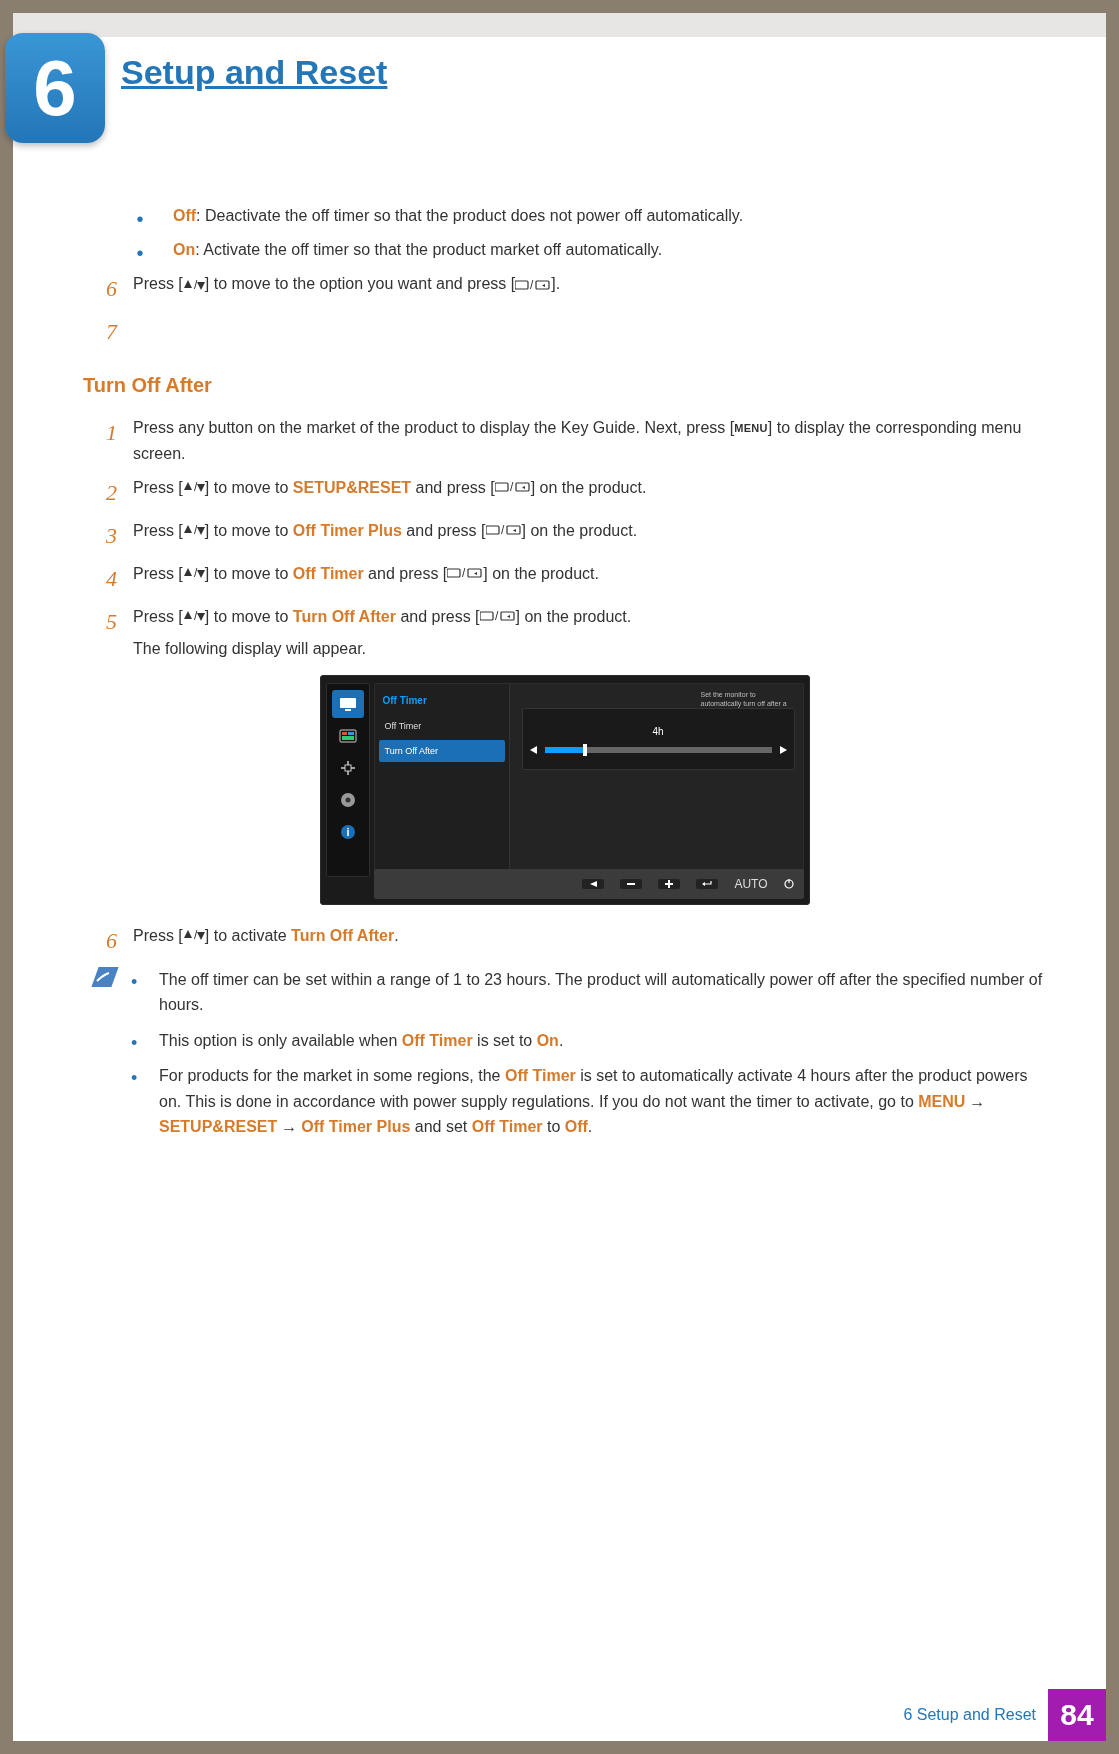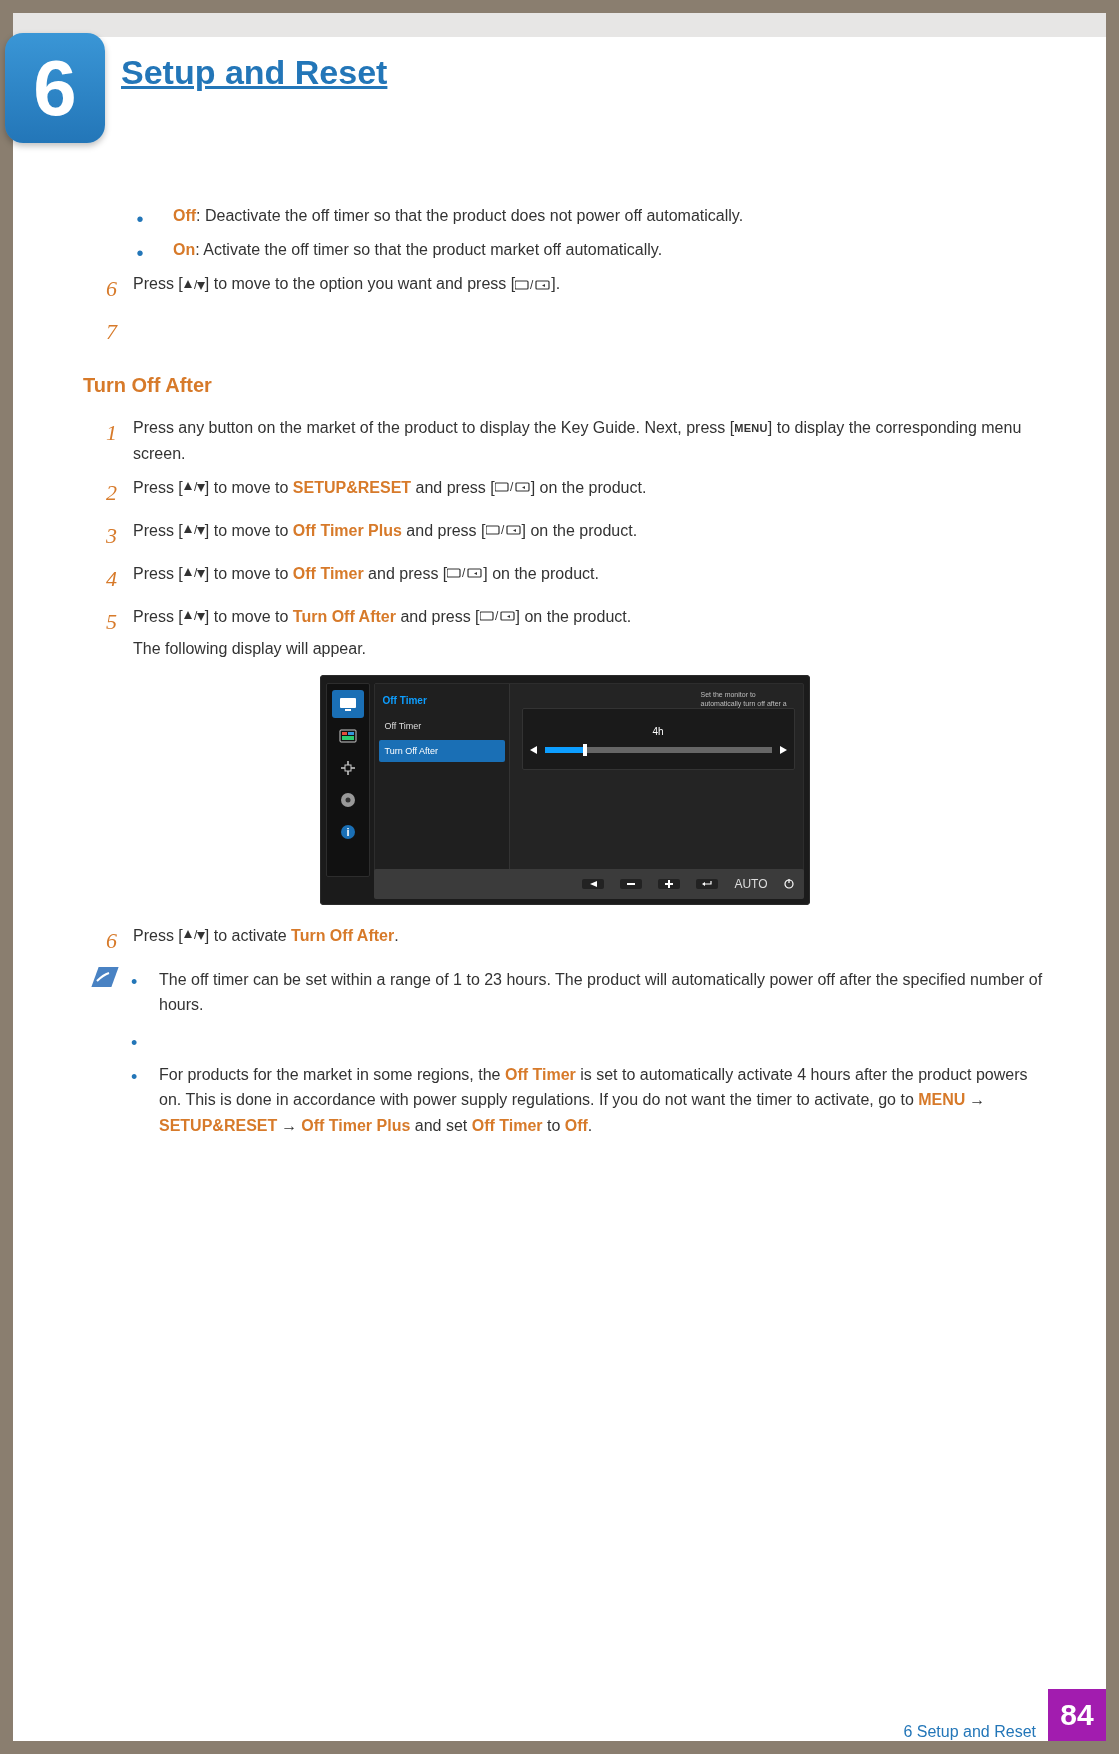--- a/index.html
+++ b/index.html
@@ -245,21 +245,21 @@
     line-height: 1;
     padding-top: 6px;
     min-width: 14px;
   }
   .footer {
     position: absolute;
     bottom: 0; left: 0; right: 0;
     height: 52px;
     display: flex;
     justify-content: flex-end;
-    align-items: flex-end;
+    align-items: center;
   }
   .footer-label {
     color: #2376b8;
     font-size: 16px;
     margin-right: 12px;
   }
   .footer-pg {
     width: 58px; height: 52px;
     background: #a21caf;
     color: #fff;
@@ -500,20 +500,23 @@
               <path d="M8 14 Q14 8 20 6" stroke="#fff" stroke-width="2" fill="none"></path>
             </svg>
         </div>
         <div class="note-list">
           <div class="note-bullet">
             <span class="note-dot">•</span>
             <div>The off timer can be set within a range of 1 to 23 hours. The product will automatically power off after the specified number of hours.</div>
           </div>
           <div class="note-bullet">
             <span class="note-dot">•</span>
+            <div>
+              <span>This option is only available when </span><span class="orange">Off Timer</span><span> is set to </span><span class="orange">On</span><span>.</span>
+            </div>
           </div>
           <div class="note-bullet">
             <span class="note-dot">•</span>
             <div>
               <span>For products for the market in some regions, the </span><span class="orange">Off Timer</span><span> is set to automatically activate 4 hours after the product powers on. This is done in accordance with power supply regulations. If you do not want the timer to activate, go to </span><span class="orange">MENU</span><span class="arrow-r"> → </span><span class="orange">SETUP&amp;RESET</span><span class="arrow-r"> → </span><span class="orange">Off Timer Plus</span><span> and set </span><span class="orange">Off Timer</span><span> to </span><span class="orange">Off</span><span>.</span>
             </div>
           </div>
         </div>
       </div>
 

